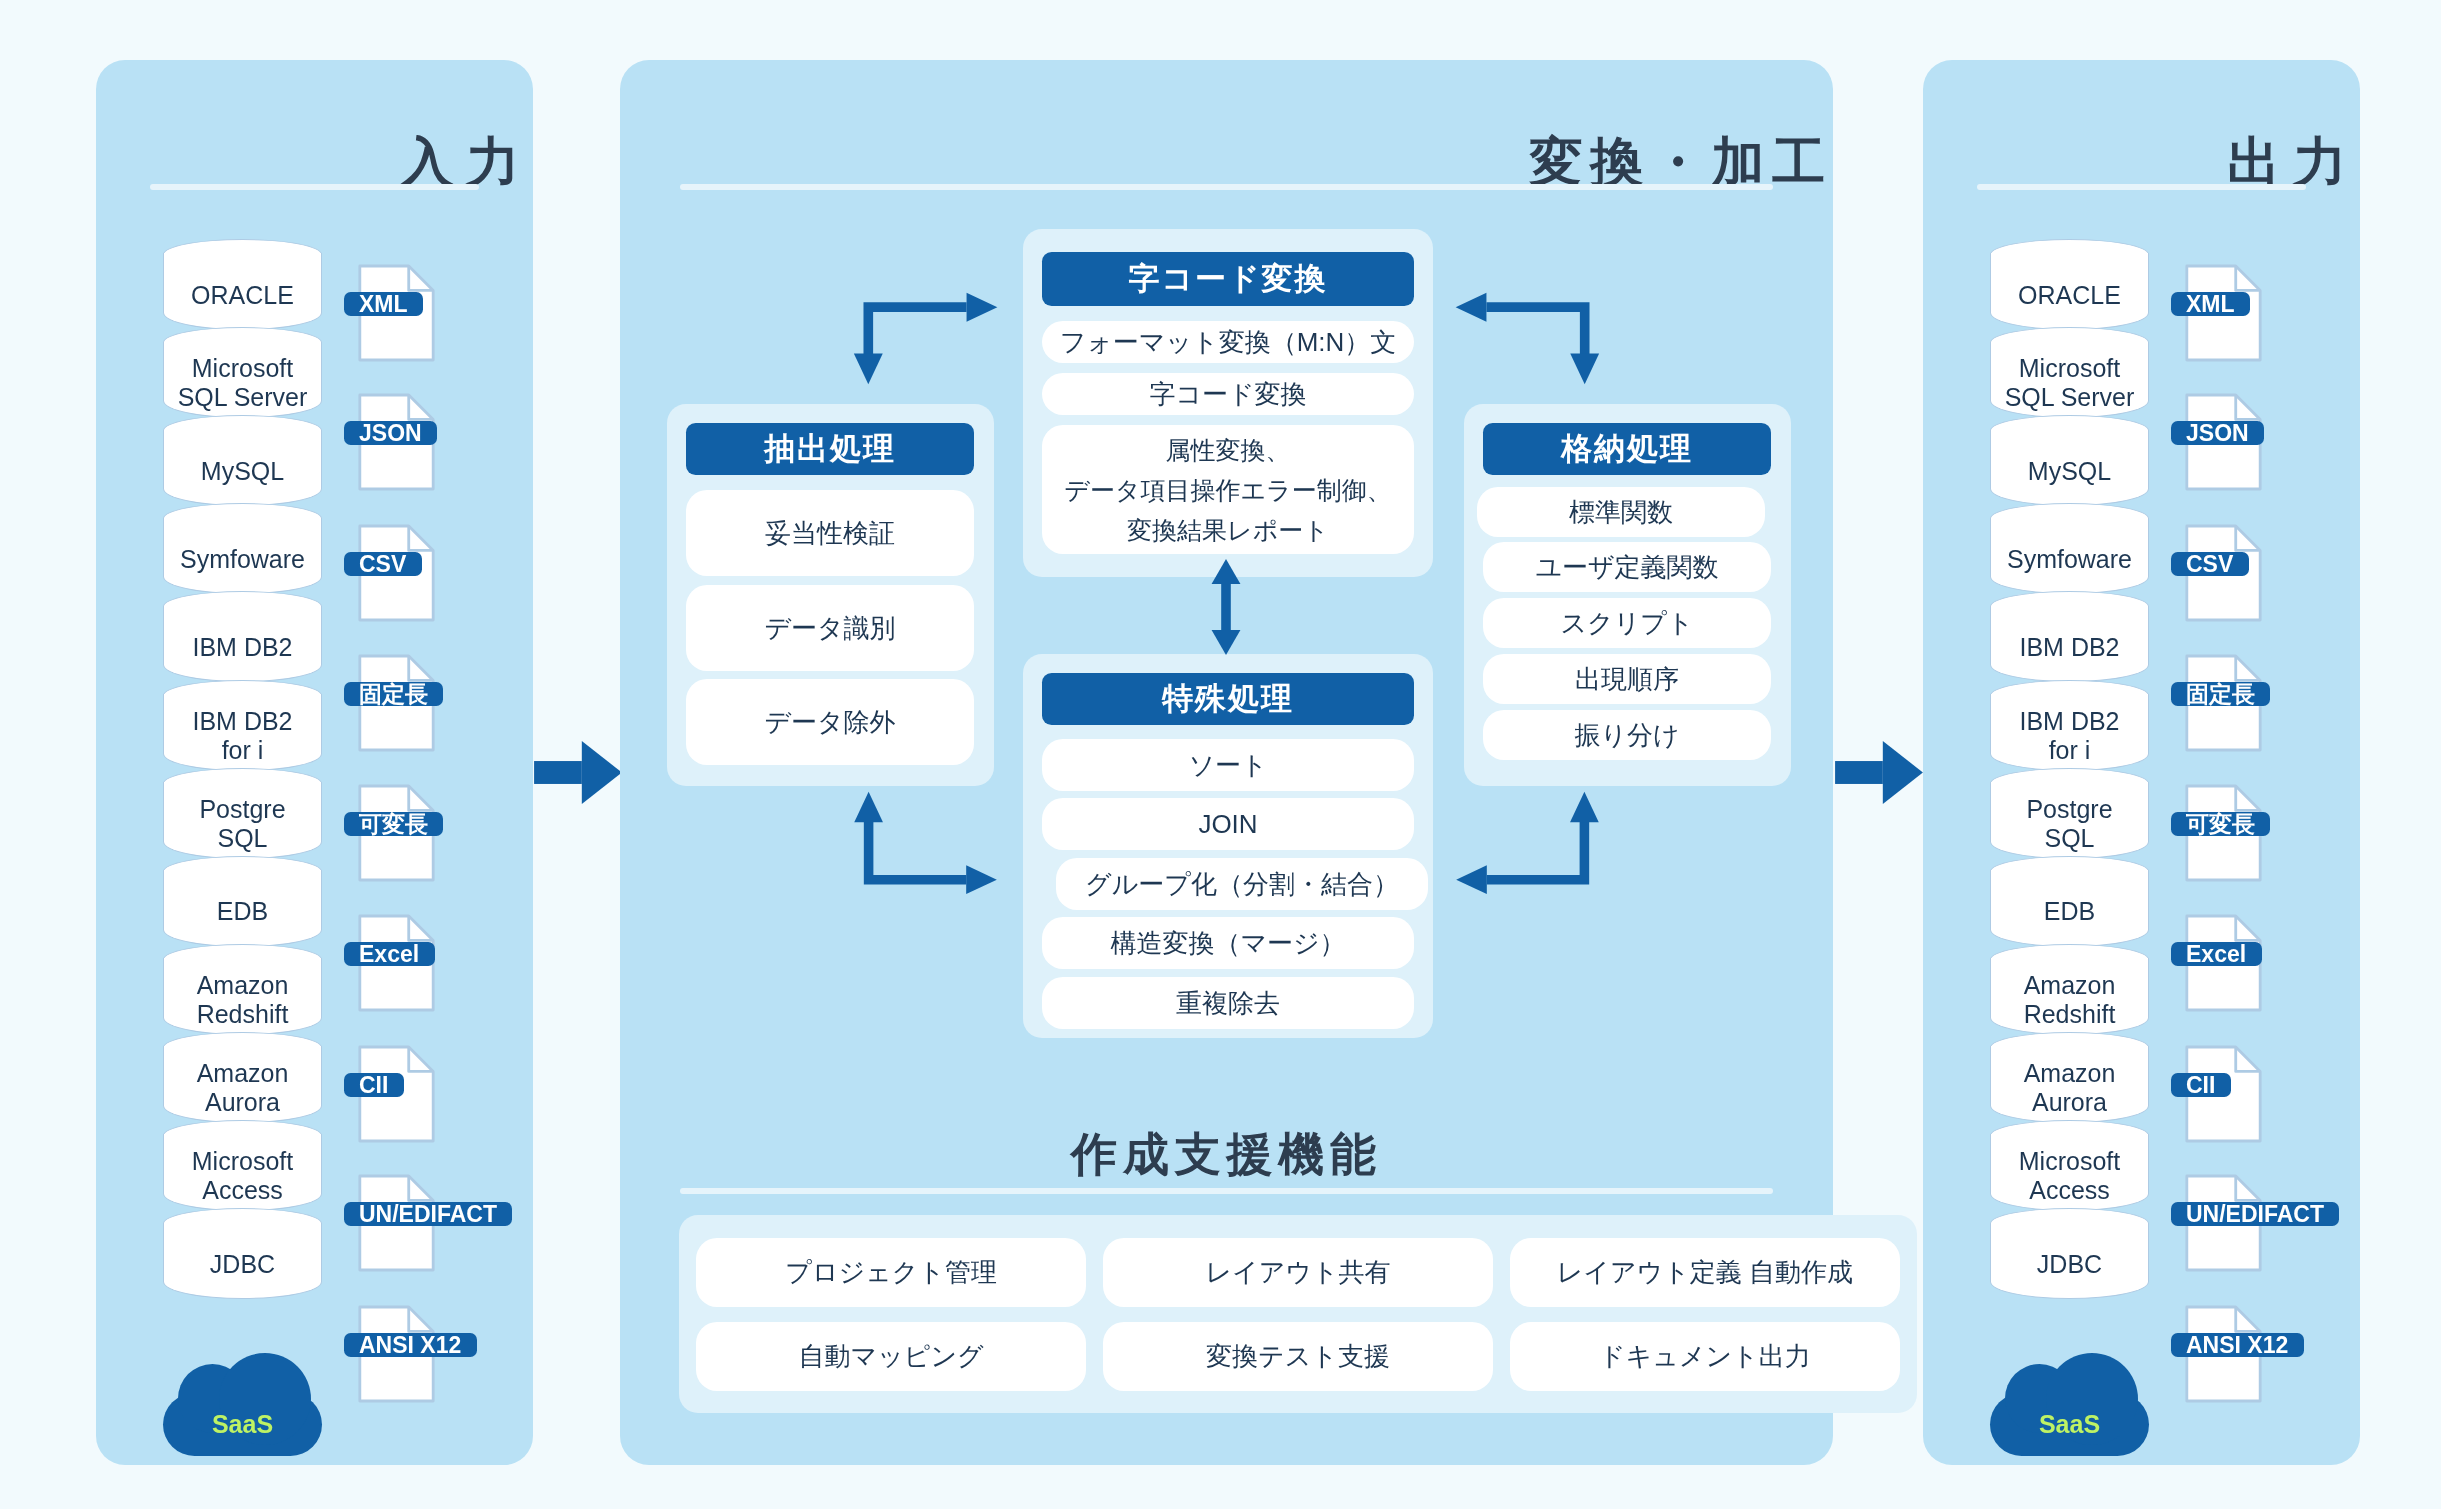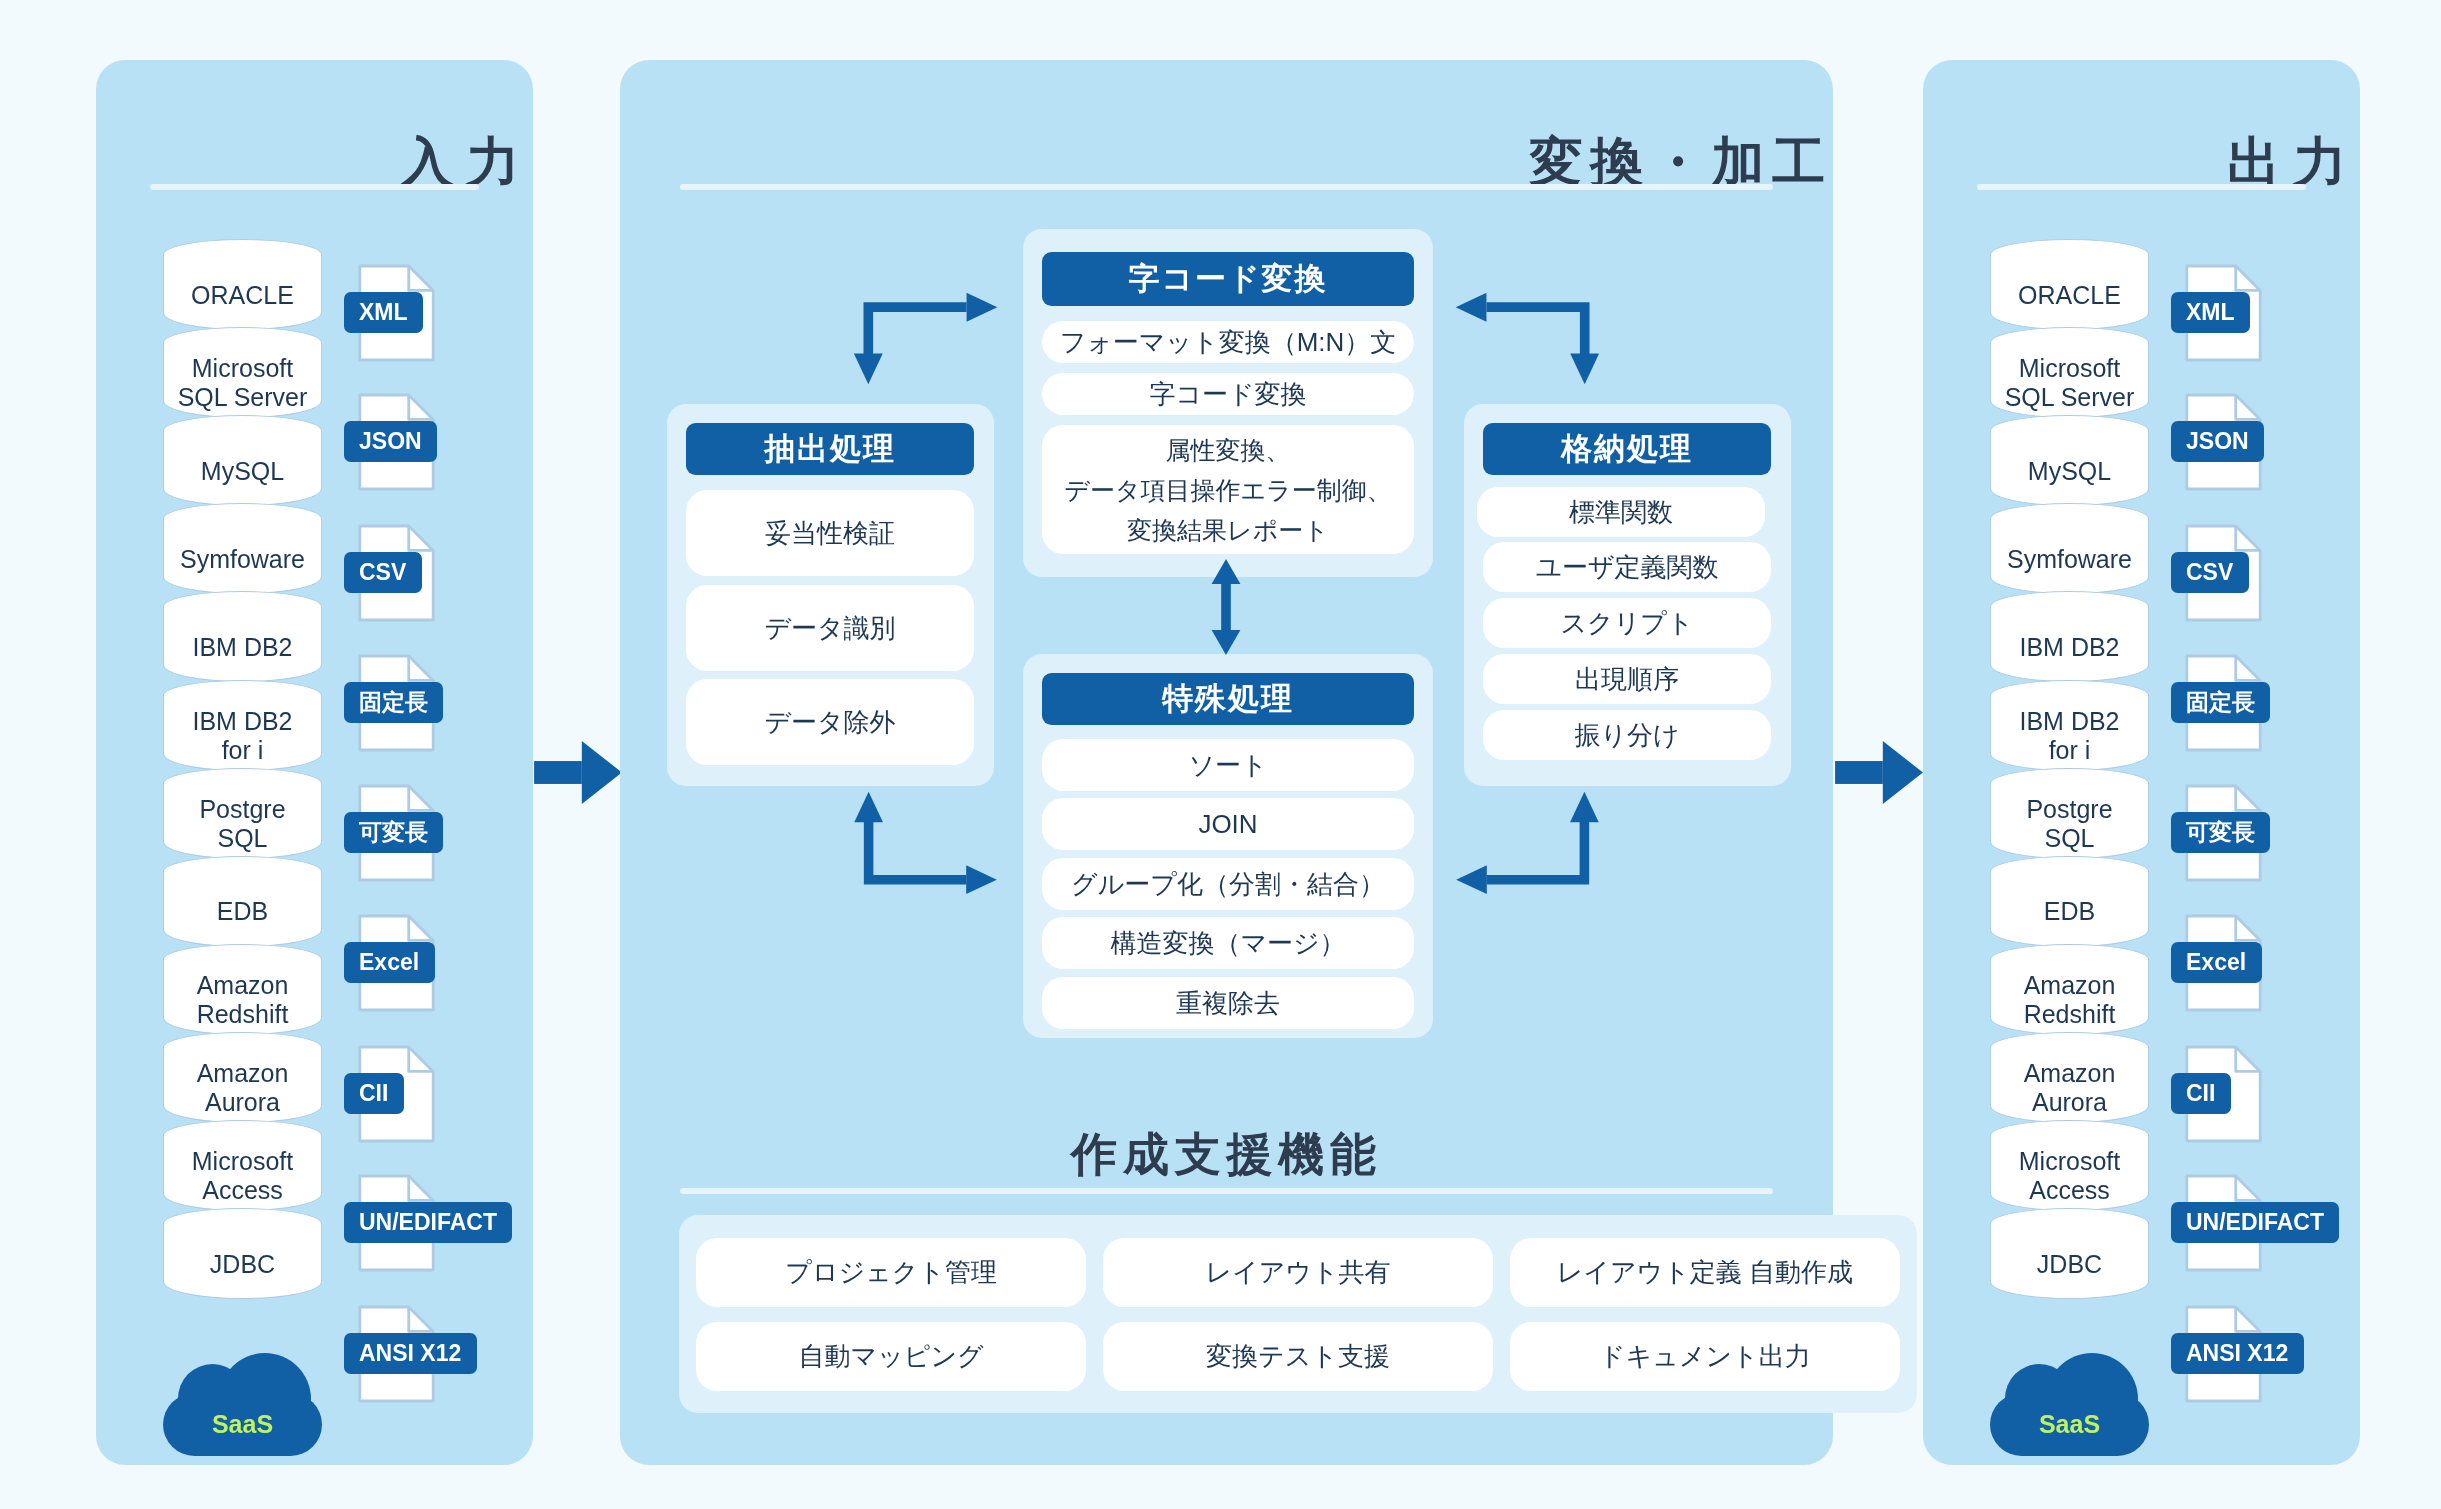--- a/index.html
+++ b/index.html
@@ -36,21 +36,21 @@
   .db::before{content:"";position:absolute;left:0;right:0;top:0;height:29px;background:#fff;
     border:1.9px solid var(--outline);border-radius:50%;}
   .db-lbl{position:absolute;left:0;right:0;top:25px;bottom:3.8px;z-index:1;display:flex;align-items:center;justify-content:center;
     font-size:25px;line-height:1.15;color:var(--text);text-align:center;white-space:pre-line;}
 
   
   .doc{position:absolute;left:261px;width:79px;height:100px;}
   .doc-page{position:absolute;left:0;top:0;width:79px;height:100px;}
   .doc-page .pg{fill:#fff;stroke:var(--outline);stroke-width:3;stroke-linejoin:round;}
   .doc-page .fold{fill:none;stroke:var(--outline);stroke-width:3;stroke-linejoin:round;}
-  .ribbon{position:absolute;left:-13.4px;top:29px;height:41px;display:flex;align-items:center;
+  .ribbon{position:absolute;left:-13.4px;top:29px;height:24px;display:flex;align-items:center;
     background:var(--accent);color:#fff;font-size:23px;font-weight:700;padding:0 15.4px;
     border-radius:6.7px;white-space:nowrap;z-index:2;}
 
   
   .cloud{position:absolute;left:67px;top:1333px;width:159px;height:63px;background:var(--accent);border-radius:33px;}
   .cloud::before{content:"";position:absolute;left:15.4px;top:-29px;width:69px;height:69px;background:var(--accent);border-radius:50%;}
   .cloud::after{content:"";position:absolute;right:11.5px;top:-40px;width:92px;height:92px;background:var(--accent);border-radius:50%;}
   .cloud-lbl{position:absolute;inset:0;z-index:1;display:flex;align-items:center;justify-content:center;
     color:#bef264;font-size:25px;font-weight:600;}
 
@@ -228,21 +228,21 @@
       <div class="wbox" style="left:19px;top:138px;width:288px;height:50px">ユーザ定義関数</div>
       <div class="wbox" style="left:19px;top:194px;width:288px;height:50px">スクリプト</div>
       <div class="wbox" style="left:19px;top:250px;width:288px;height:50px">出現順序</div>
       <div class="wbox" style="left:19px;top:306px;width:288px;height:50px">振り分け</div>
     </div>
 
     <div class="grp" style="left:403px;top:594px;width:410px;height:384px">
       <div class="grp-head" style="left:19px;top:19px;width:372px;height:52px">特殊処理</div>
       <div class="wbox" style="left:19px;top:85px;width:372px;height:52px">ソート</div>
       <div class="wbox" style="left:19px;top:144px;width:372px;height:52px">JOIN</div>
-      <div class="wbox" style="left:19px;top:204px;width:372px;height:52px">グループ化（分割・結合）</div>
+      <div class="wbox" style="left:33px;top:204px;width:372px;height:52px">グループ化（分割・結合）</div>
       <div class="wbox" style="left:19px;top:263px;width:372px;height:52px">構造変換（マージ）</div>
       <div class="wbox" style="left:19px;top:323px;width:372px;height:52px">重複除去</div>
     </div>
 
     <h3 class="support-title">作成支援機能</h3>
     <div class="support-divider"></div>
     <div class="support-grid">
       <div class="wbox">プロジェクト管理</div>
       <div class="wbox">レイアウト共有</div>
       <div class="wbox">レイアウト定義 自動作成</div>

